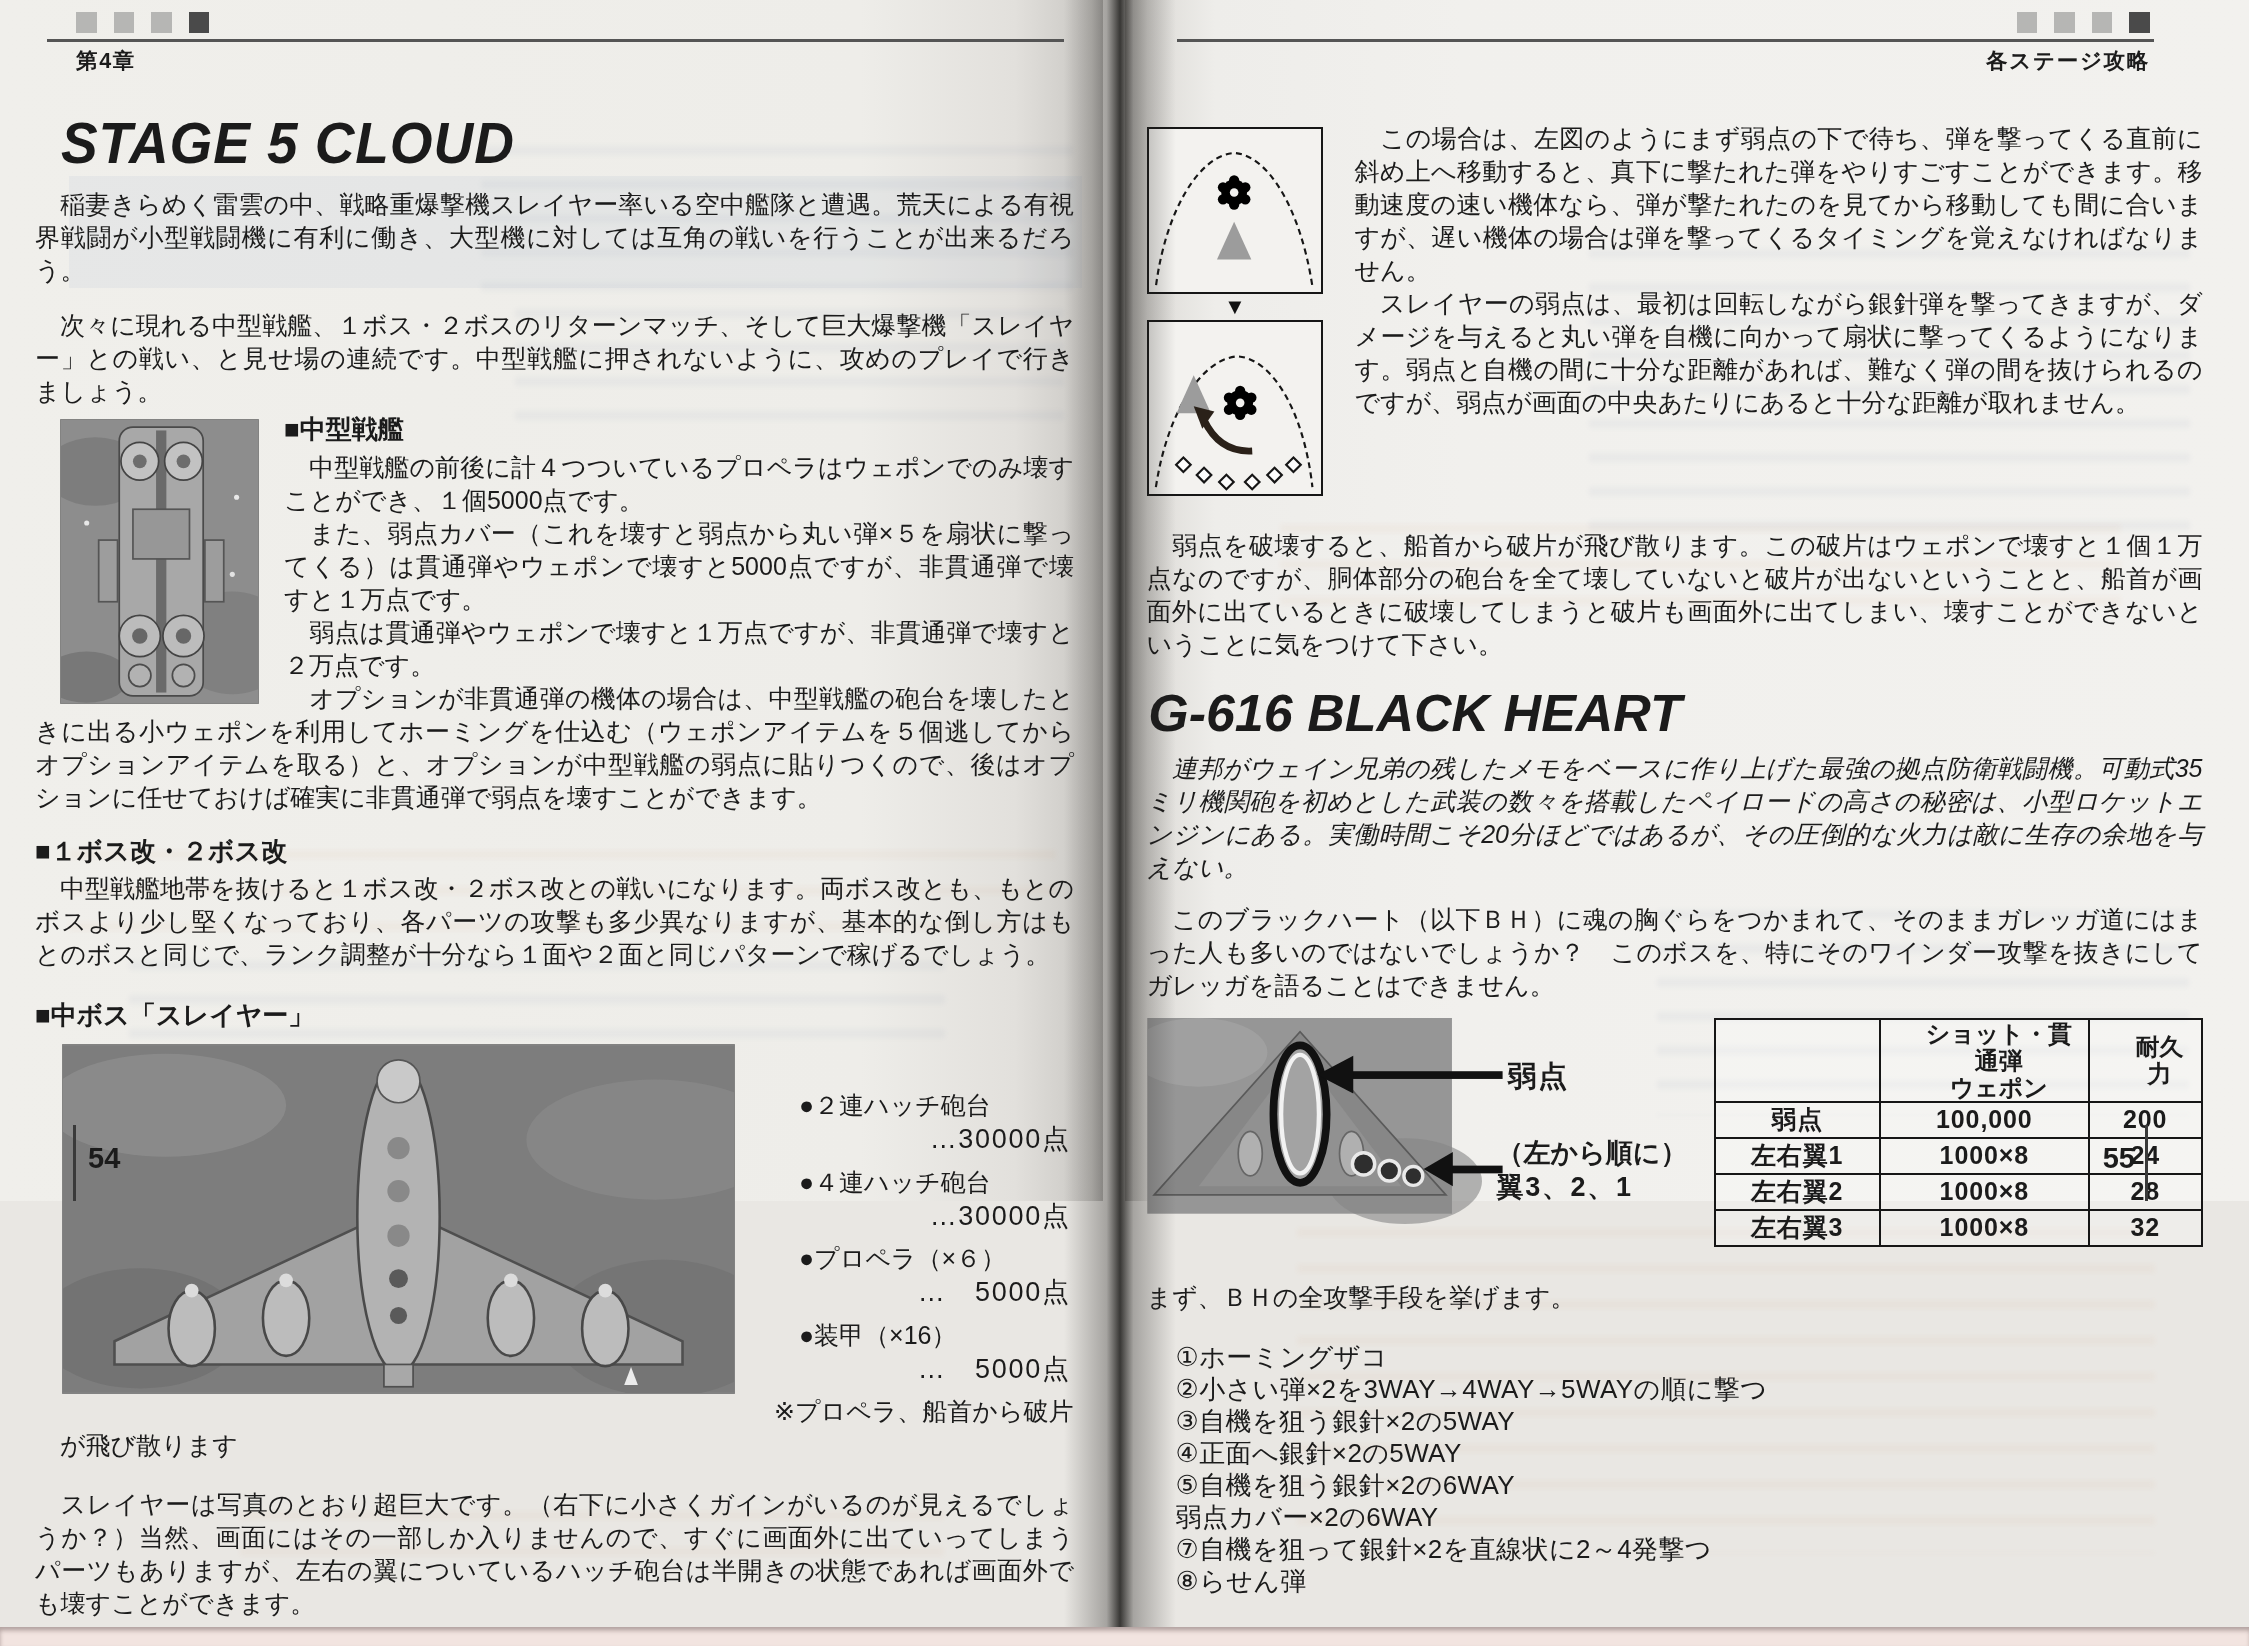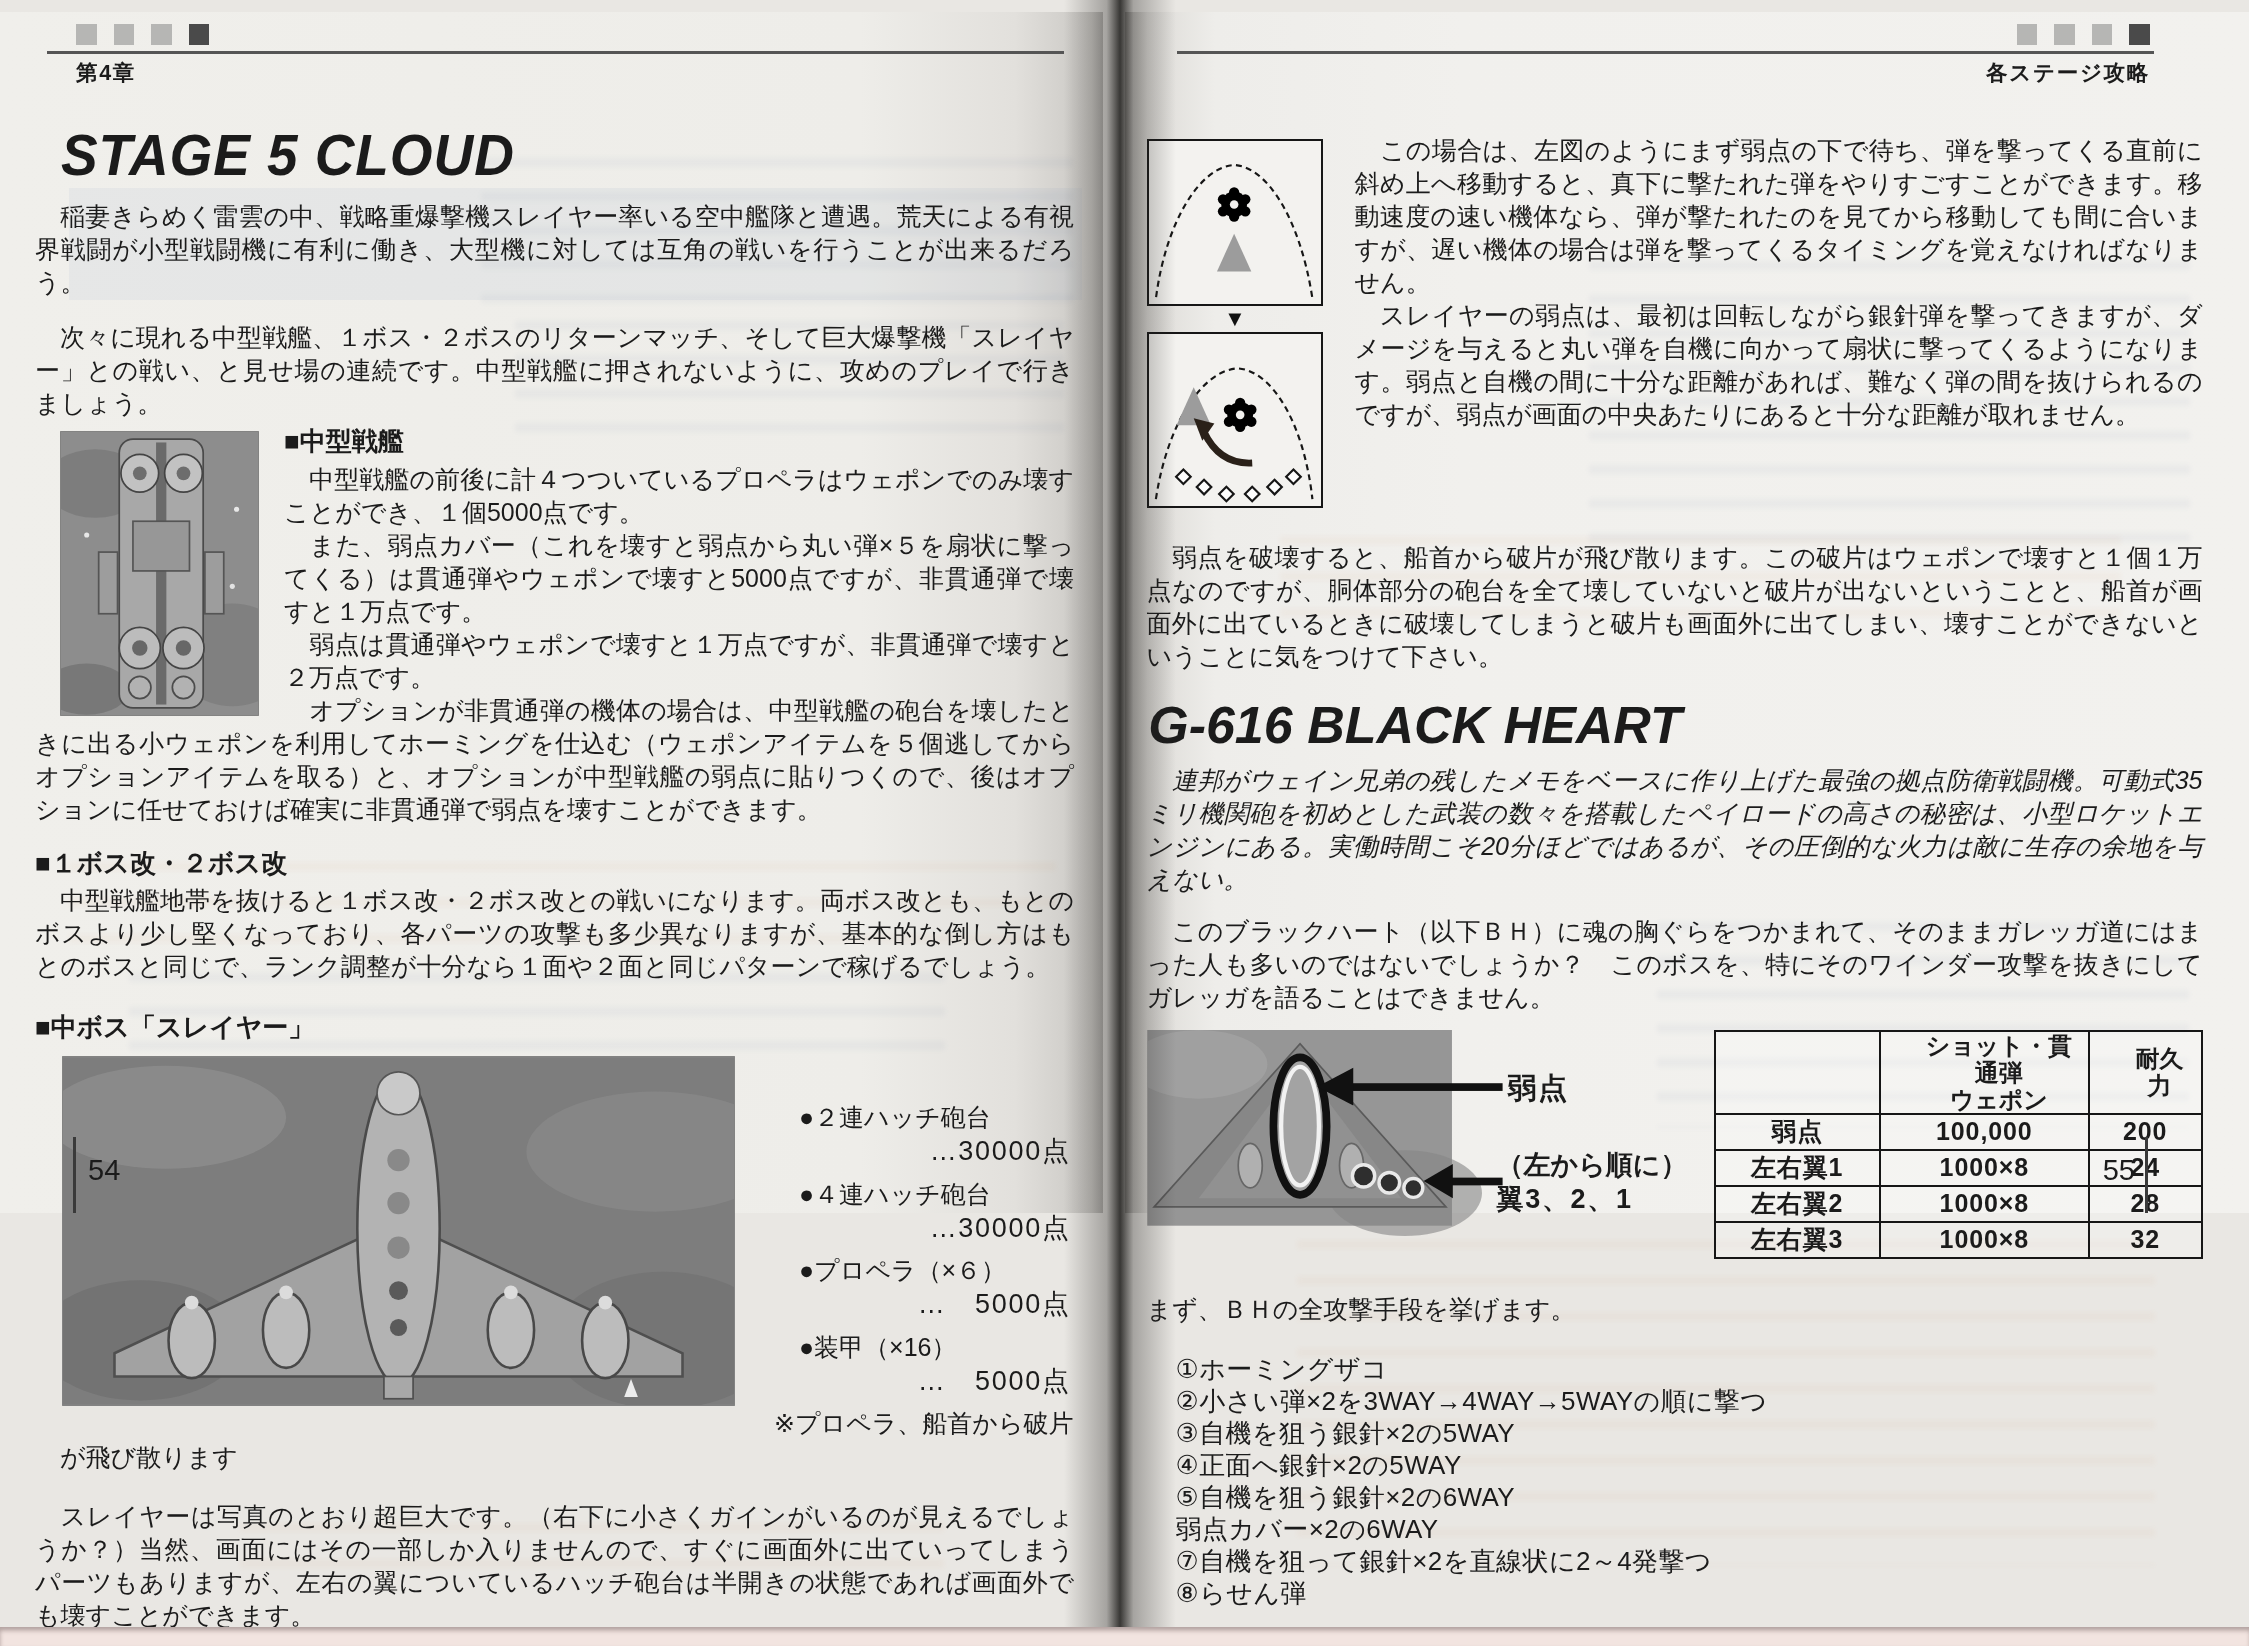--- a/index.html
+++ b/index.html
@@ -1,20 +1,20 @@
 <!DOCTYPE html>
 <html style="font-size:13.7px"><head>
 <meta charset="utf-8">
 <style>
   html,body{margin:0;padding:0;background:#d8d5d0;}
   .spread{position:relative;width:2250px;height:1646px;overflow:hidden;
     font-family:"Liberation Sans","DejaVu Sans",sans-serif;color:#1b1b1b;
     background:#e9e7e3;}
   
-  .page{position:absolute;top:0;height:1201px;margin-top:12px;}
+  .page{position:absolute;top:0;height:1201px;}
   .page-left{left:0;width:1103px;
     background:linear-gradient(90deg,#f0efeb 0%,#eeede9 78%,#e2e0dc 92%,#c9c7c3 99%,#b7b5b1 100%);}
   .page-right{left:1125px;width:1125px;
     background:linear-gradient(90deg,#b9b7b3 0%,#dddbd7 2%,#eeedea 8%,#f1f0ed 30%,#f2f1ee 100%);}
   .gutter{position:absolute;top:0;left:1064px;width:112px;height:1646px;z-index:5;
     background:linear-gradient(90deg,rgba(40,38,36,0) 0%,rgba(40,38,36,.35) 38%,rgba(25,24,22,.85) 50%,rgba(40,38,36,.35) 62%,rgba(40,38,36,0) 100%);}
   .bottom-edge{position:absolute;left:0;right:0;bottom:0;height:19px;z-index:6;
     background:#f2e4e0;box-shadow:inset 0 3.4px 4.3px rgba(60,40,40,.35);}
   
   .squares{position:absolute;top:12px;display:flex;gap:17px;z-index:2;}
@@ -44,21 +44,21 @@
   
   .photo{background:#8f8f8f;box-shadow:0 0 0 0.9px #777;}
   .photo-battleship{float:left;width:197px;height:283px;margin:5.2px 26px 6.9px 26px;}
   .photo-slayer{float:left;width:671px;height:348px;margin:8.6px 65px 5.2px 28px;}
   
   .scorelist{padding-top:52px;font-size:25px;line-height:34px;}
   .score-item{margin-bottom:8.6px;}
   .score-item .val{display:block;text-align:right;font-size:27px;letter-spacing:1.7px;padding-right:3.4px;}
   .score-note{font-size:25px;line-height:34px;text-indent:-1em;padding-left:1em;margin-top:5.2px;}
   
-  .pn{position:absolute;bottom:26px;font-size:29px;font-weight:normal;z-index:3;}
+  .pn{position:absolute;bottom:26px;font-size:29px;font-weight:bold;z-index:3;}
   .pn-num-l{left:88px;}
   .pn-rule-l{position:absolute;left:73px;bottom:0;width:2.6px;height:76px;background:#3a3a3a;z-index:3;}
   .pn-num-r{right:115px;text-align:center;}
   .pn-rule-r{position:absolute;right:102px;bottom:0;width:2.6px;height:76px;background:#3a3a3a;z-index:3;}
   
   .diagrams{float:left;width:177px;margin:5.2px 31px 6.9px 0;}
   .diag{width:172px;border:2.6px solid #161616;background:#f3f2ef;}
   .diag1{height:163px;}
   .diag2{height:172px;}
   .diag-arrow{width:177px;text-align:center;font-size:22px;line-height:26px;color:#111;}

